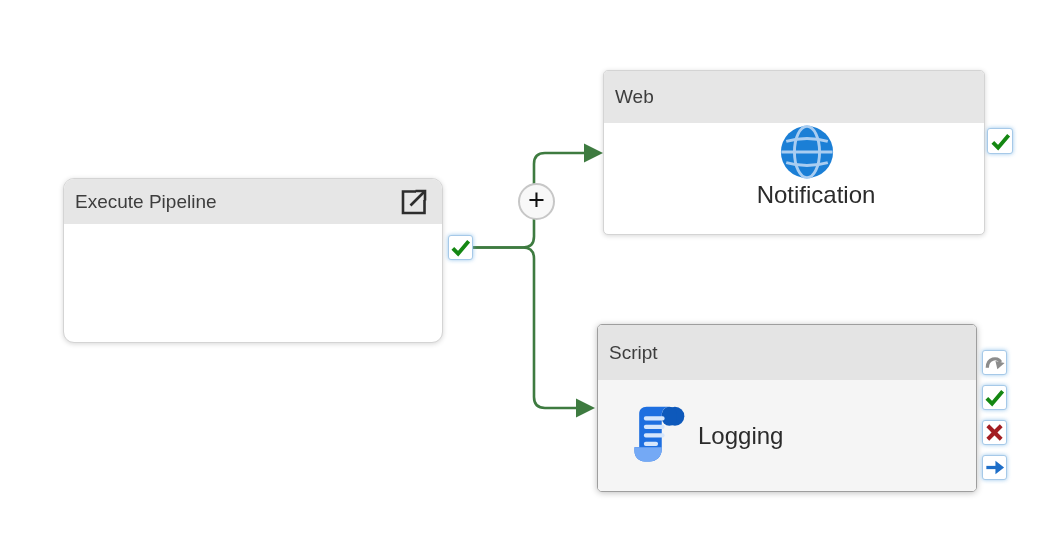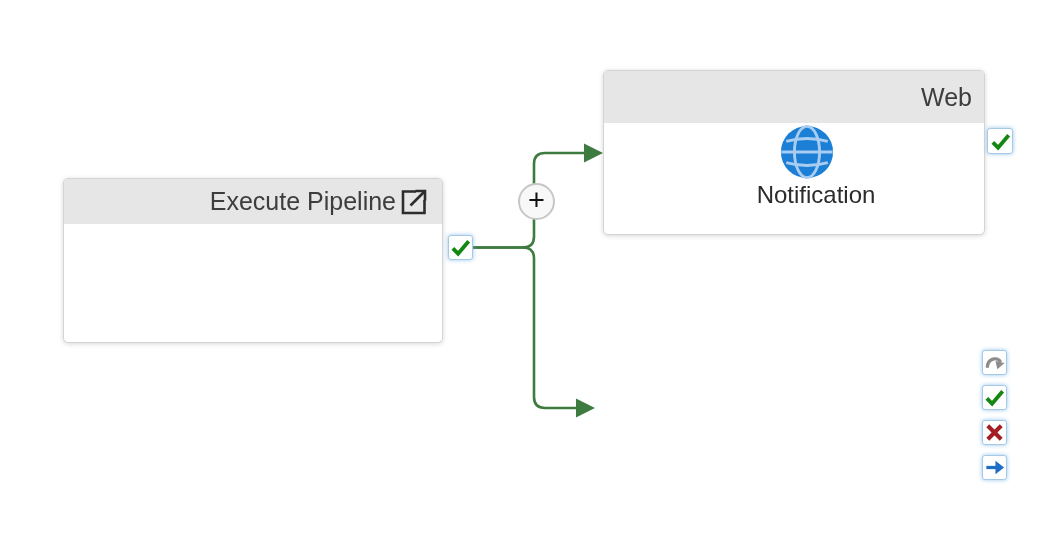--- a/index.html
+++ b/index.html
@@ -20,26 +20,26 @@
     box-shadow: 0 1px 5px rgba(0,0,0,0.16);
     box-sizing: border-box;
     overflow: hidden;
   }
   .node-header {
     background: #e6e6e6;
     display: flex; align-items: center;
     padding: 0 12px 0 11px;
     box-sizing: border-box;
   }
-  .node-type { font-size: 25px; color: #3d3d3d; flex: 1; white-space: nowrap; text-align: right; }
+  .node-type { font-size: 19px; color: #3d3d3d; flex: 1; white-space: nowrap; }
   .node-body { display: flex; align-items: center; box-sizing: border-box; }
   .act-name { font-size: 24px; color: #2b2b2b; white-space: nowrap; }
   .act-icon { display: flex; align-items: center; justify-content: center; }
 
-  .node-exec   { left: 63px;  top: 178px; width: 380px; height: 165px; }
+  .node-exec   { left: 63px;  top: 178px; width: 380px; height: 165px; border-radius: 11px; }
   .node-exec .node-header { height: 45px; }
   .node-exec .node-body { height: 119px; padding-left: 19px; }
   .node-exec .act-name { margin-left: 37px; }
 
   .node-web    { left: 603px; top: 70px;  width: 382px; height: 165px; }
   .node-web .node-header { height: 52px; }
   .node-web .node-body { height: 112px; padding-left: 26px; flex-direction: column; }
   .node-web .act-name { margin-left: 18px; }
 
   .node-script { left: 597px; top: 324px; width: 380px; height: 168px;
@@ -128,20 +128,40 @@
             <line x1="3.5" y1="30" x2="56.5" y2="30"></line>
             <path d="M8.5 19 Q30 13 51.5 19"></path>
             <path d="M8.5 41 Q30 47 51.5 41"></path>
           </g>
         </svg>
       </span>
       <span class="act-name">Notification</span>
     </div>
   </div>
 
+  <div class="node node-script">
+    <div class="node-header">
+      <span class="node-type">Script</span>
+    </div>
+    <div class="node-body">
+      <span class="act-icon">
+        <svg width="64" height="68" viewBox="0 0 68 72">
+          <circle cx="52" cy="15" r="10" fill="#0e59bb"></circle>
+          <rect x="38" y="5" width="16" height="20" rx="8" fill="#0e59bb"></rect>
+          <path d="M22 5 H46 C41 5 38 9 38 14 V50 C38 58 32 63 25 63 H20 C13 63 9 58 9 52 V48 H14 V13 C14 8 17 5 22 5 Z" fill="#1e6fe0"></path>
+          <path d="M9 48 H38 V50 C38 58 32 63 25 63 H20 C13 63 9 58 9 52 Z" fill="#74a9f5"></path>
+          <rect x="19" y="15" width="22" height="4.5" rx="2" fill="#d6e6fb"></rect>
+          <rect x="19" y="24" width="22" height="4.5" rx="2" fill="#d6e6fb"></rect>
+          <rect x="19" y="33" width="22" height="4.5" rx="2" fill="#d6e6fb"></rect>
+          <rect x="19" y="42" width="15" height="4.5" rx="2" fill="#d6e6fb"></rect>
+        </svg>
+      </span>
+      <span class="act-name">Logging</span>
+    </div>
+  </div>
 
   <div class="port-badge port-exec-success">
     <svg width="23" height="23" viewBox="0 0 24 24">
       <polyline points="4,13 9.5,18.5 20.5,5.5" fill="none" stroke="#148712" stroke-width="4"></polyline>
     </svg>
   </div>
 
   <div class="port-badge port-web-success">
     <svg width="23" height="23" viewBox="0 0 24 24">
       <polyline points="4,13 9.5,18.5 20.5,5.5" fill="none" stroke="#148712" stroke-width="4"></polyline>

